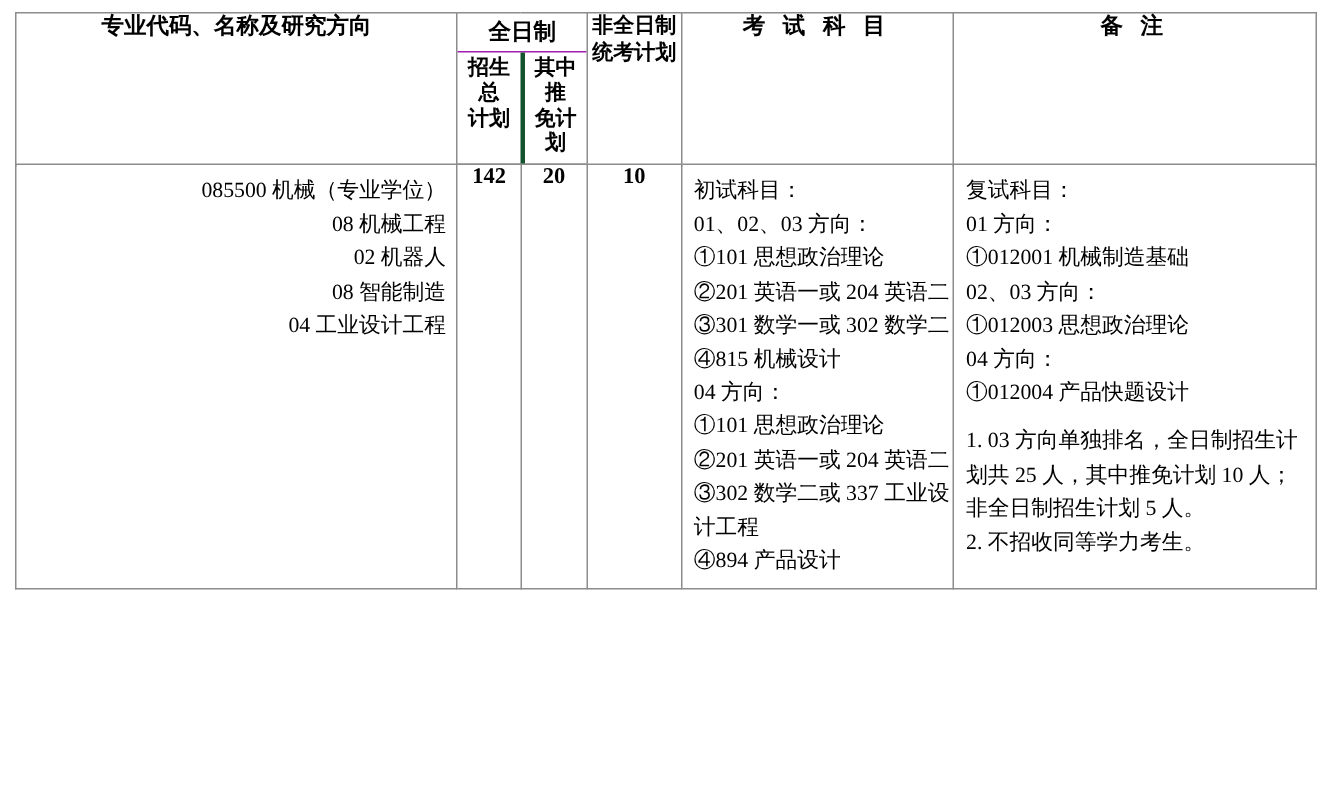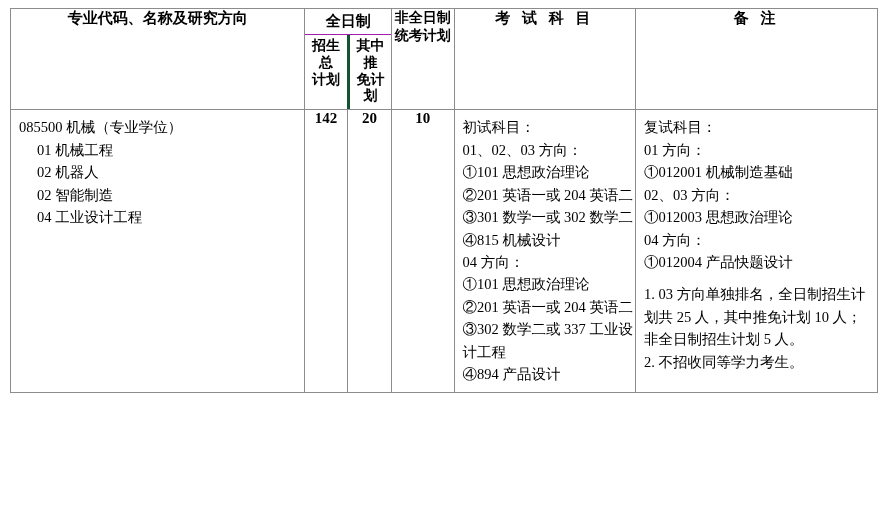--- a/index.html
+++ b/index.html
@@ -73,20 +73,21 @@
     border-right: 3px solid #14532d;
   }
 
   .cell-body {
     font-size: 14.5px;
     line-height: 1.55;
     padding: 6px 7px 6px 8px;
   }
   .major-lines div {
     white-space: nowrap;
+    text-align: right;
   }
   .major-lines .indent {
     padding-left: 18px;
   }
   .num-cell {
     text-align: center;
     vertical-align: middle;
     font-weight: bold;
     font-size: 15px;
   }
@@ -139,23 +140,23 @@
         <th class="hdr hdr-spaced" rowspan="2">考 试 科 目</th>
         <th class="hdr hdr-spaced" rowspan="2">备 注</th>
       </tr>
       <tr></tr>
     </thead>
     <tbody>
       <tr>
         <td>
           <div class="cell-body major-lines">
             <div>085500 机械（专业学位）</div>
-            <div class="indent">01 机械工程</div>
+            <div class="indent">08 机械工程</div>
             <div class="indent">02 机器人</div>
-            <div class="indent">02 智能制造</div>
+            <div class="indent">08 智能制造</div>
             <div class="indent">04 工业设计工程</div>
           </div>
         </td>
         <td class="num-cell">142</td>
         <td class="num-cell">20</td>
         <td class="num-cell">10</td>
         <td>
           <div class="cell-body subject-lines">
             <div>初试科目：</div>
             <div>01、02、03 方向：</div>

